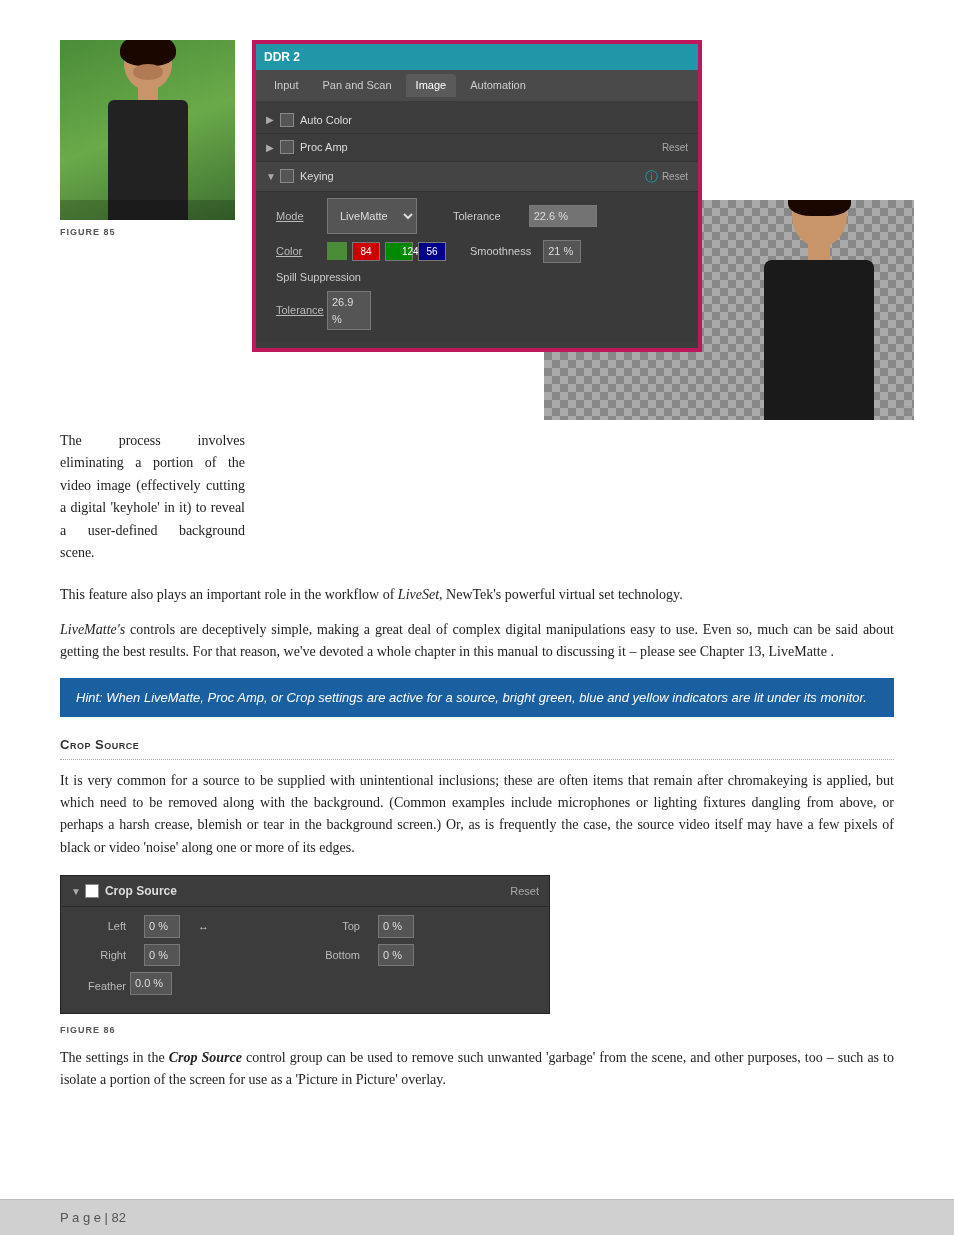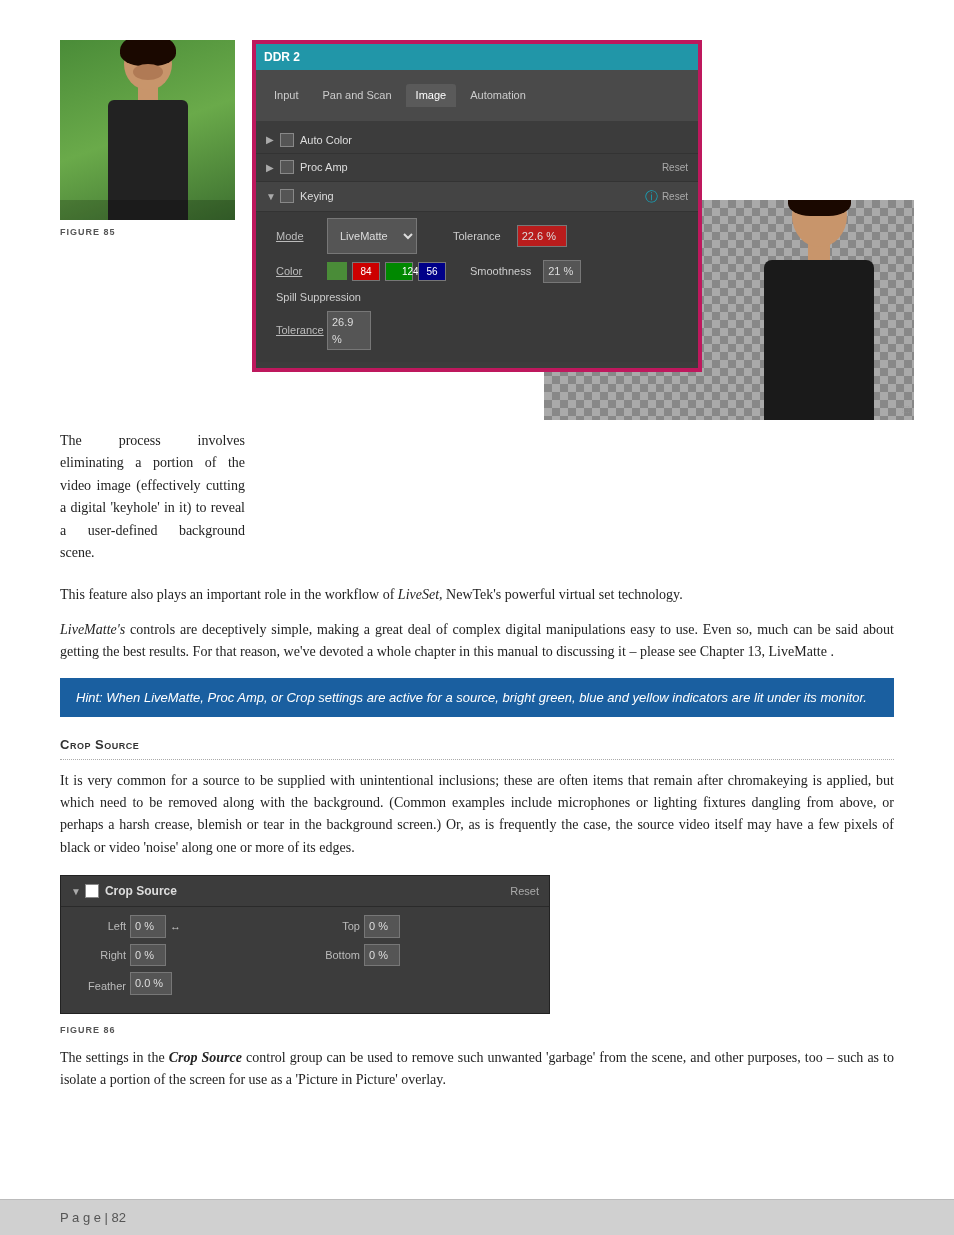--- a/index.html
+++ b/index.html
@@ -66,21 +66,21 @@
       color: #fff;
       font-family: Arial, sans-serif;
       font-size: 12px;
       padding: 4px 8px;
       font-weight: bold;
     }
 
     .ddr2-tabs {
       background: #4a4a4a;
       display: flex;
-      padding: 14px 8px;
+      padding: 4px 8px;
       gap: 4px;
     }
 
     .ddr2-tab {
       font-family: Arial, sans-serif;
       font-size: 11px;
       color: #ccc;
       padding: 3px 10px;
       cursor: pointer;
       border-radius: 3px 3px 0 0;
@@ -291,21 +291,21 @@
       padding: 8px 20px;
       gap: 6px 20px;
       font-family: Arial, sans-serif;
       font-size: 11px;
       color: #ccc;
     }
 
     .crop-field-row {
       display: flex;
       align-items: center;
-      gap: 4px;
+      gap: 18px;
     }
 
     .crop-field-label {
       color: #bbb;
       text-align: right;
       min-width: 45px;
     }
 
     .crop-arrow-icon {
       color: #ccc;
@@ -410,21 +410,21 @@
           <span class="row-reset">Reset</span>
         </div>
 
         <div class="ddr2-subrow">
           <div class="ddr2-subrow-line">
             <span class="subrow-label">Mode</span>
             <select class="subrow-dropdown">
               <option>LiveMatte</option>
             </select>
             <span style="margin-left: 30px;">Tolerance</span>
-            <span style="margin-left:10px; background:#b91c1c; border:1px solid #777; color:#ddd; padding:2px 4px; font-size:11px; width:50px; display:inline-block;">22.6 %</span>
+            <span style="margin-left:22px; background:#737373; border:1px solid #777; color:#ddd; padding:2px 4px; font-size:11px; width:68px; display:inline-block;">22.6 %</span>
           </div>
           <div class="ddr2-subrow-line">
             <span class="subrow-label">Color</span>
             <div class="color-swatch-group">
               <div class="color-swatch" style="background:#4a8c38;"></div>
               <span class="color-value" style="background:#c00; color:#fff;">84</span>
               <span class="color-value" style="background:#080; color:#fff;padding-left:16px;">124</span>
               <span class="color-value" style="background:#008; color:#fff;">56</span>
             </div>
             <span style="margin-left: 18px;">Smoothness</span>

